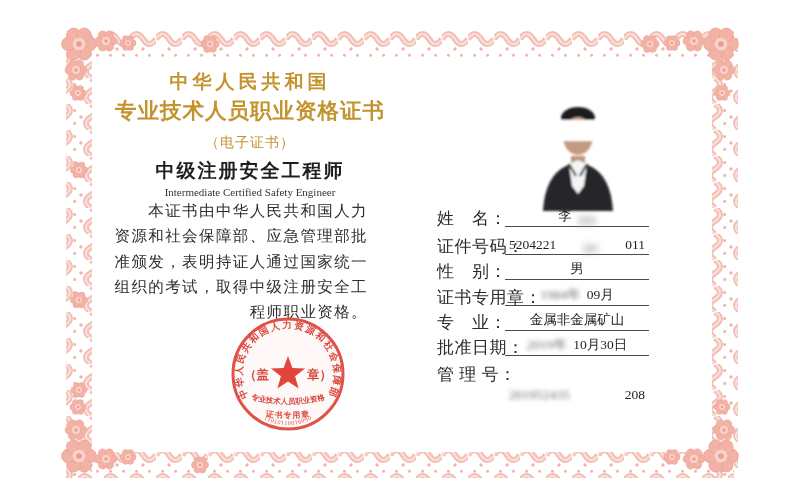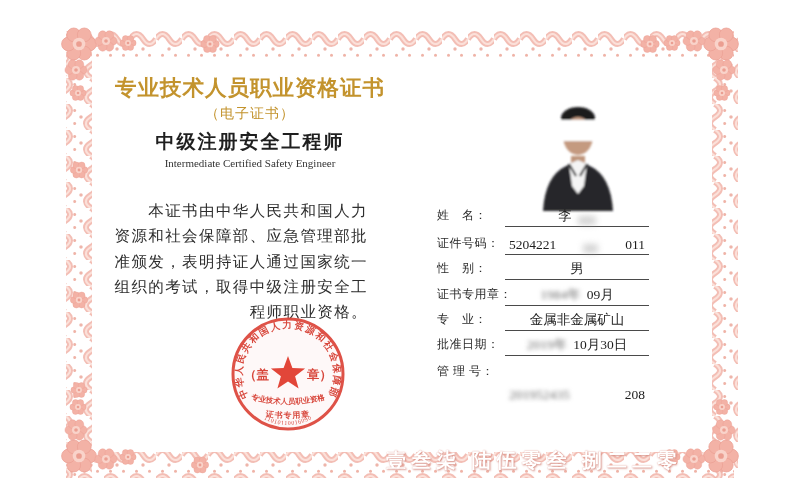--- a/index.html
+++ b/index.html
@@ -4,33 +4,33 @@
 <style>
   html,body{margin:0;padding:0;background:#ffffff;}
   .certificate{
     position:relative;width:800px;height:500px;background:#ffffff;overflow:hidden;
     font-family:"Liberation Serif","DejaVu Serif",serif;
   }
   
   .left-col{position:absolute;left:92px;top:70px;width:316px;text-align:center;z-index:2;}
   .t-country{font-size:19px;font-weight:bold;letter-spacing:4px;color:#c3932d;line-height:23px;}
   .t-cert{font-size:21.5px;font-weight:bold;letter-spacing:1px;color:#c3932d;line-height:27px;margin-top:5px;}
-  .t-elec{font-size:14px;color:#c3932d;line-height:19px;margin-top:2px;letter-spacing:1px;}
+  .t-elec{font-size:14px;color:#c3932d;line-height:19px;margin-top:8px;letter-spacing:1px;}
   .t-level{font-size:19px;font-weight:bold;letter-spacing:2px;color:#1f1f1f;line-height:24px;margin-top:7px;}
   .t-level-en{font-size:11px;color:#333;line-height:14px;margin-top:2px;}
   
   .body-par{
     position:absolute;left:102px;top:198px;width:266px;z-index:2;
     font-size:15.5px;line-height:25.3px;letter-spacing:1.4px;color:#2e2e2e;
     text-indent:2em;text-align:right;
   }
   
   .fields{position:absolute;left:437px;top:207px;width:216px;z-index:2;}
   .frow{position:absolute;left:0;width:216px;height:24px;}
-  .flabel{position:absolute;left:0;top:0;font-size:12px;color:#2b2b2b;letter-spacing:0.5px;}
+  .flabel{position:absolute;left:0;top:0;font-size:17px;color:#2b2b2b;letter-spacing:0.5px;}
   .fline{
     position:absolute;left:68px;top:-1px;width:144px;height:21px;
     border-bottom:1px solid #4a4a4a;
     display:flex;align-items:flex-end;justify-content:center;gap:6px;
     font-size:13.5px;color:#1e1e1e;padding-bottom:1px;box-sizing:border-box;
   }
   .fline.noline{border-bottom:none;margin-top:21px;}
   .fline.spread{justify-content:space-between;padding-left:4px;padding-right:4px;gap:27px;}
   .blurred{filter:blur(2px);color:#6d6d6d;}
   .blur-blob{display:inline-block;height:9px;background:#a9a9a9;opacity:.5;filter:blur(3px);border-radius:2px;}
@@ -135,20 +135,21 @@
       <ellipse cx="578" cy="136" rx="15" ry="19" fill="#c49a80"></ellipse>
       <rect x="541" y="120" width="66" height="21" fill="#ffffff"></rect>
       <rect x="571" y="156" width="14" height="12" fill="#bf967c"></rect>
       <path d="M543,211 Q545,176 566,166 L578,161 L590,166 Q611,176 613,211 Z" fill="#26262b"></path>
       <path d="M569,164 L578,160 L587,164 L584,186 L578,194 L572,186 Z" fill="#f4f4f4"></path>
       <path d="M569,164 L576,176 M587,164 L580,176" stroke="#111114" stroke-width="2" fill="none"></path>
     </g>
   </svg>
 
   <div class="left-col">
+    <div class="t-country">中华人民共和国</div>
     <div class="t-cert">专业技术人员职业资格证书</div>
     <div class="t-elec">（电子证书）</div>
     <div class="t-level">中级注册安全工程师</div>
     <div class="t-level-en">Intermediate Certified Safety Engineer</div>
   </div>
 
   <div class="body-par">本证书由中华人民共和国人力资源和社会保障部、应急管理部批准颁发，表明持证人通过国家统一组织的考试，取得中级注册安全工程师职业资格。</div>
 
   <div class="fields">
     <div class="frow" style="top:0px">
@@ -222,15 +223,14 @@
       <text font-size="8" fill="#d5382c" font-weight="bold" text-anchor="middle" letter-spacing="1">
         <textPath xlink:href="#sealL2" href="#sealL2" startOffset="50%">证书专用章</textPath>
       </text>
       <text font-size="6" fill="#d5382c" text-anchor="middle" letter-spacing="0.6">
         <textPath xlink:href="#sealNum" href="#sealNum" startOffset="50%">11010110016090</textPath>
       </text>
     </g>
   </svg>
 
 
-  <div class="serial">壹叁柒 陆伍零叁 捌二二零</div>
 
 </div>
 
 </body></html>

